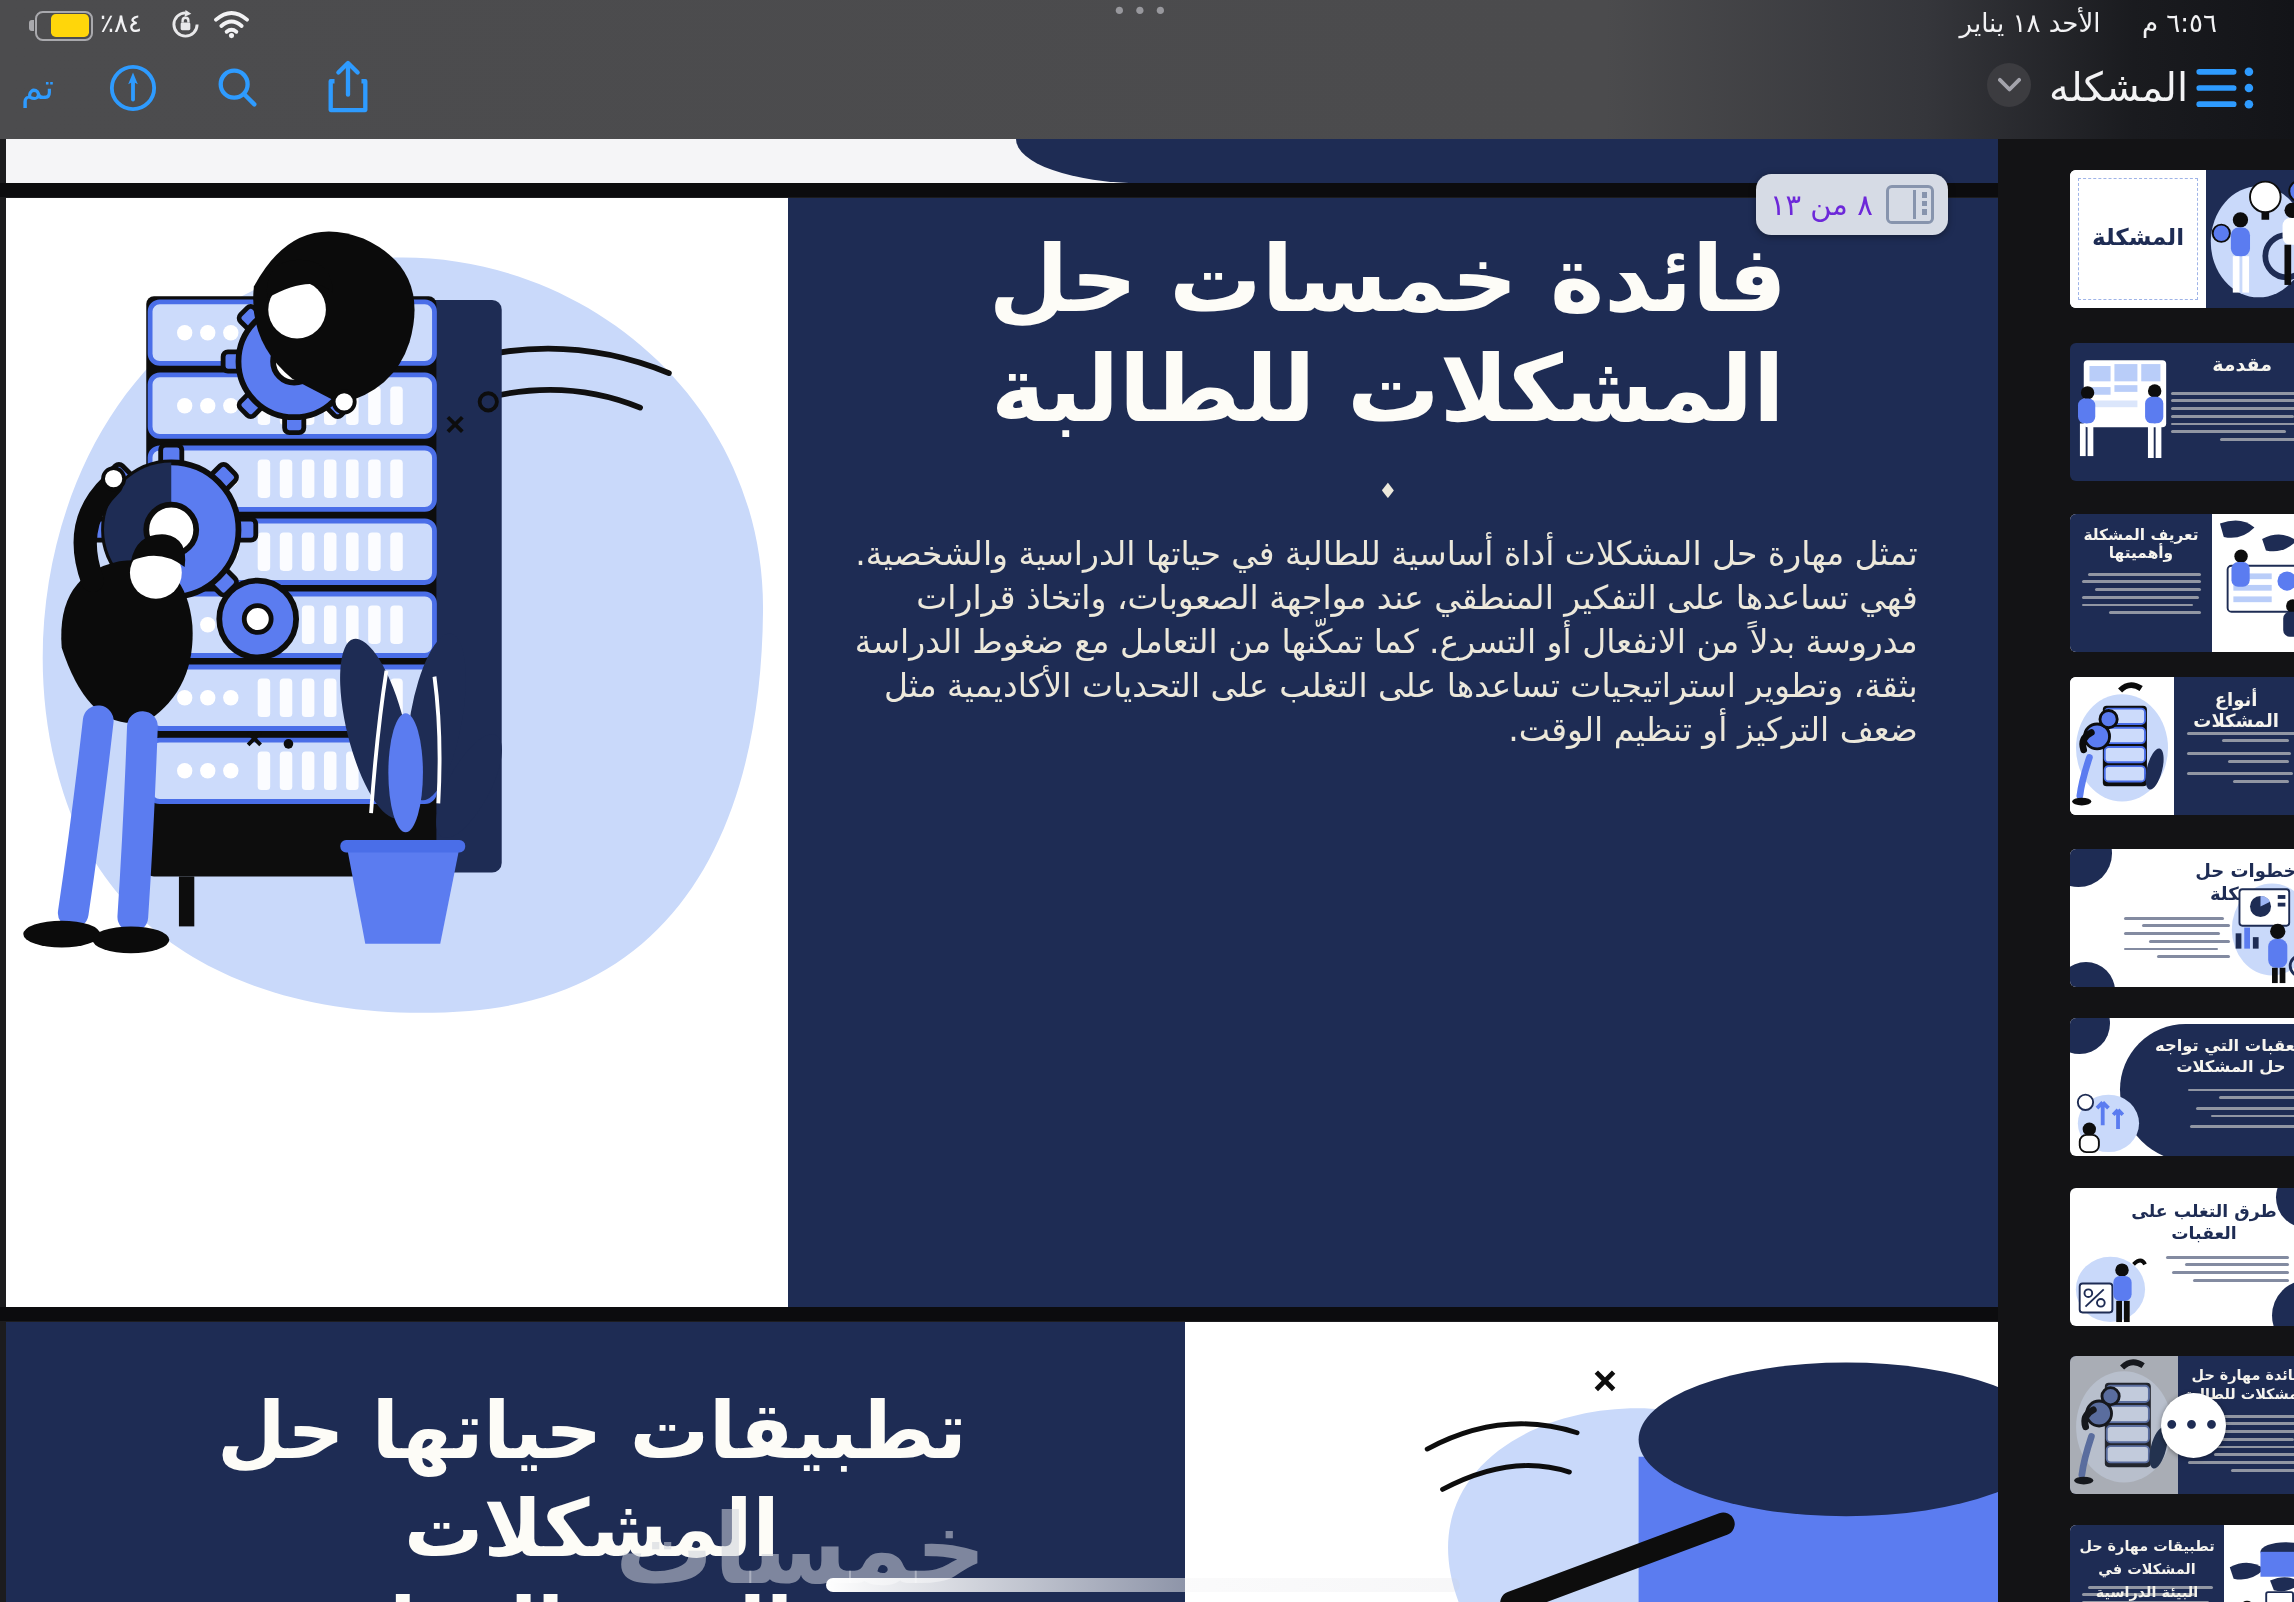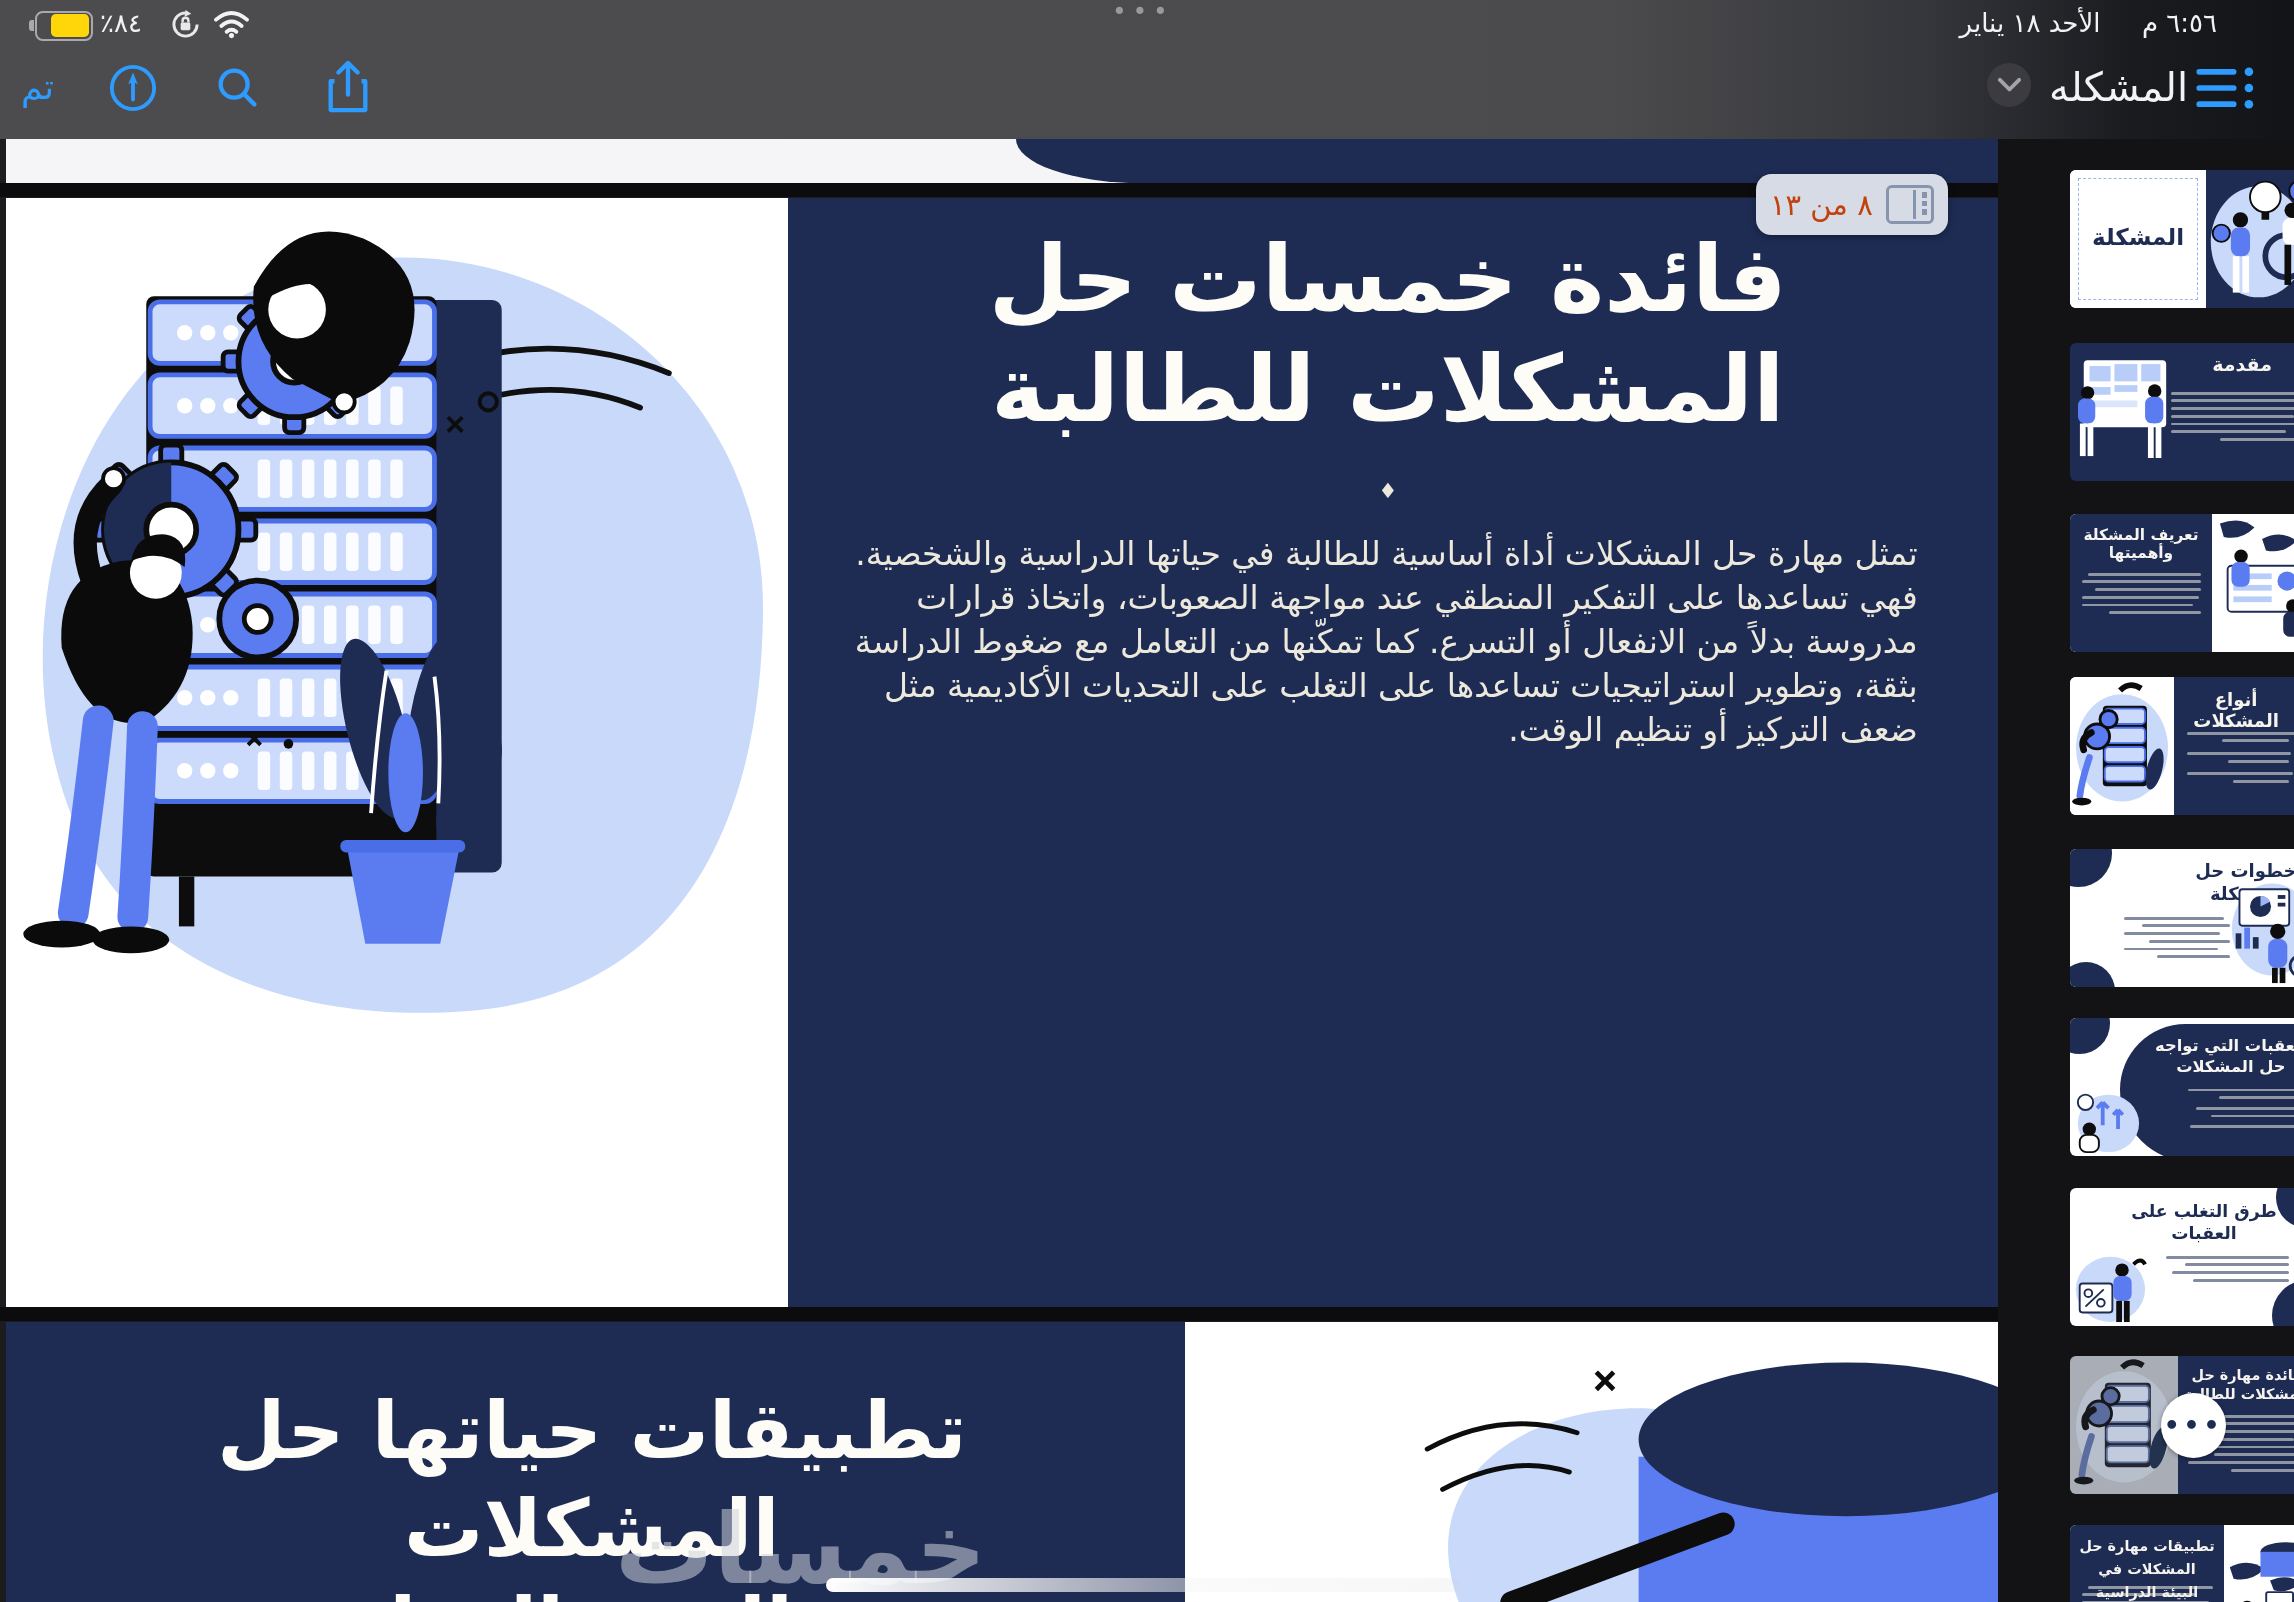--- a/index.html
+++ b/index.html
@@ -25,21 +25,21 @@
   
   #main{left:0;top:139px;width:1998px;height:1463px;background:#1c1c1e;}
   .separator{left:0;width:1998px;height:14.4px;background:#0c0c0e;}
   .navy{background:#1e2c54;}
   .slide-title{color:#fdfcf7;font-weight:700;text-align:center;}
   #p8-title{font-size:92px;line-height:110px;letter-spacing:1px;}
   #p8-body{color:#ece8db;font-size:33px;line-height:44px;text-align:right;}
   #p8-body p{margin:0;}
   .divider-glyph{color:#ece8db;font-size:21px;text-align:center;}
   #badge{background:#d6dbe5;border-radius:15.4px;display:flex;align-items:center;justify-content:center;
-         gap:13.4px;color:#c2410c;font-size:29px;box-shadow:0 1.9px 7.7px rgba(0,0,0,.35);}
+         gap:13.4px;color:#6d28d9;font-size:29px;box-shadow:0 1.9px 7.7px rgba(0,0,0,.35);}
   .badge-icon{width:42px;height:33px;border:3.4px solid #8794ad;border-radius:5.8px;position:relative;}
   .badge-icon i{position:absolute;right:3.8px;width:5.8px;height:5.8px;background:#8794ad;display:block;}
   .badge-icon .bar{position:absolute;right:15.4px;top:1.9px;bottom:1.9px;width:2.9px;background:#8794ad;}
   #p9-title{font-size:79px;line-height:98px;}
   #watermark{color:rgba(205,209,219,.55);font-size:98px;font-weight:700;letter-spacing:3.8px;}
   #wm-bar{background:linear-gradient(to right,#ffffff,rgba(200,200,210,.15));border-radius:7.7px;}
   
   #sidebar{left:1998px;top:139px;width:296px;height:1463px;background:#131315;}
   .thumb{position:absolute;left:36px;width:248px;height:138px;border-radius:6px;overflow:hidden;background:#1e2c54;margin-left:36px;}
   .t-title-light{color:#f6f4ee;font-weight:700;text-align:center;direction:rtl;}

